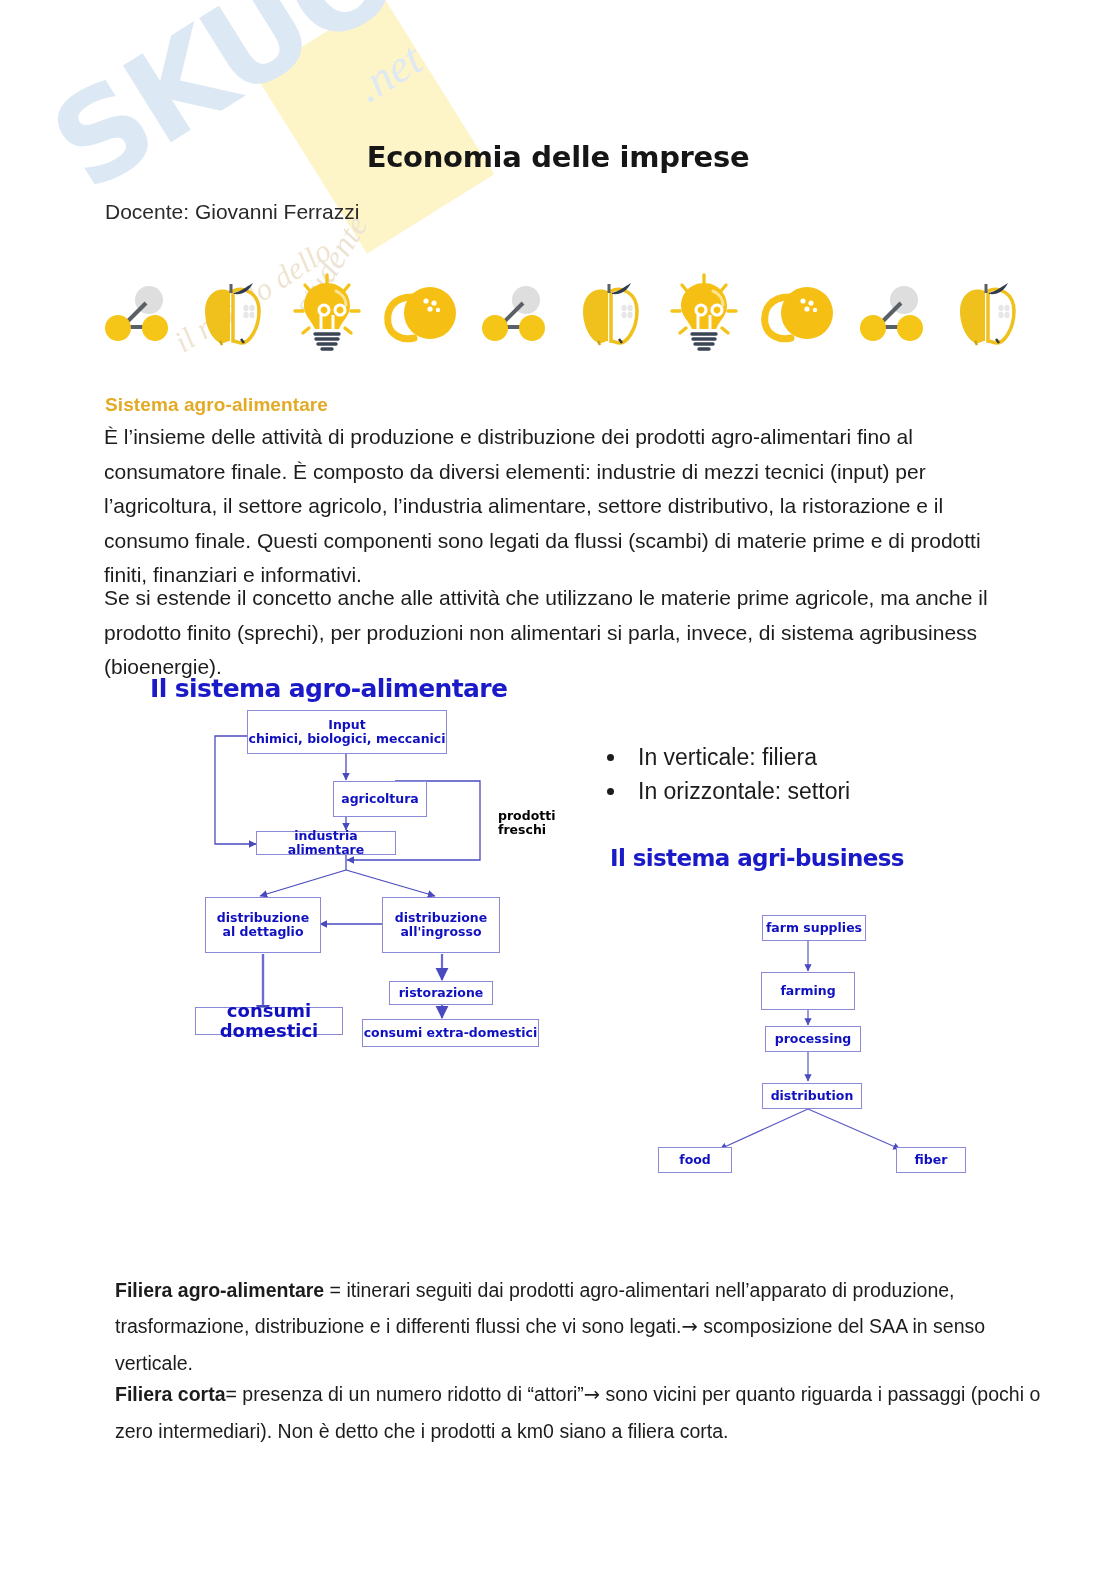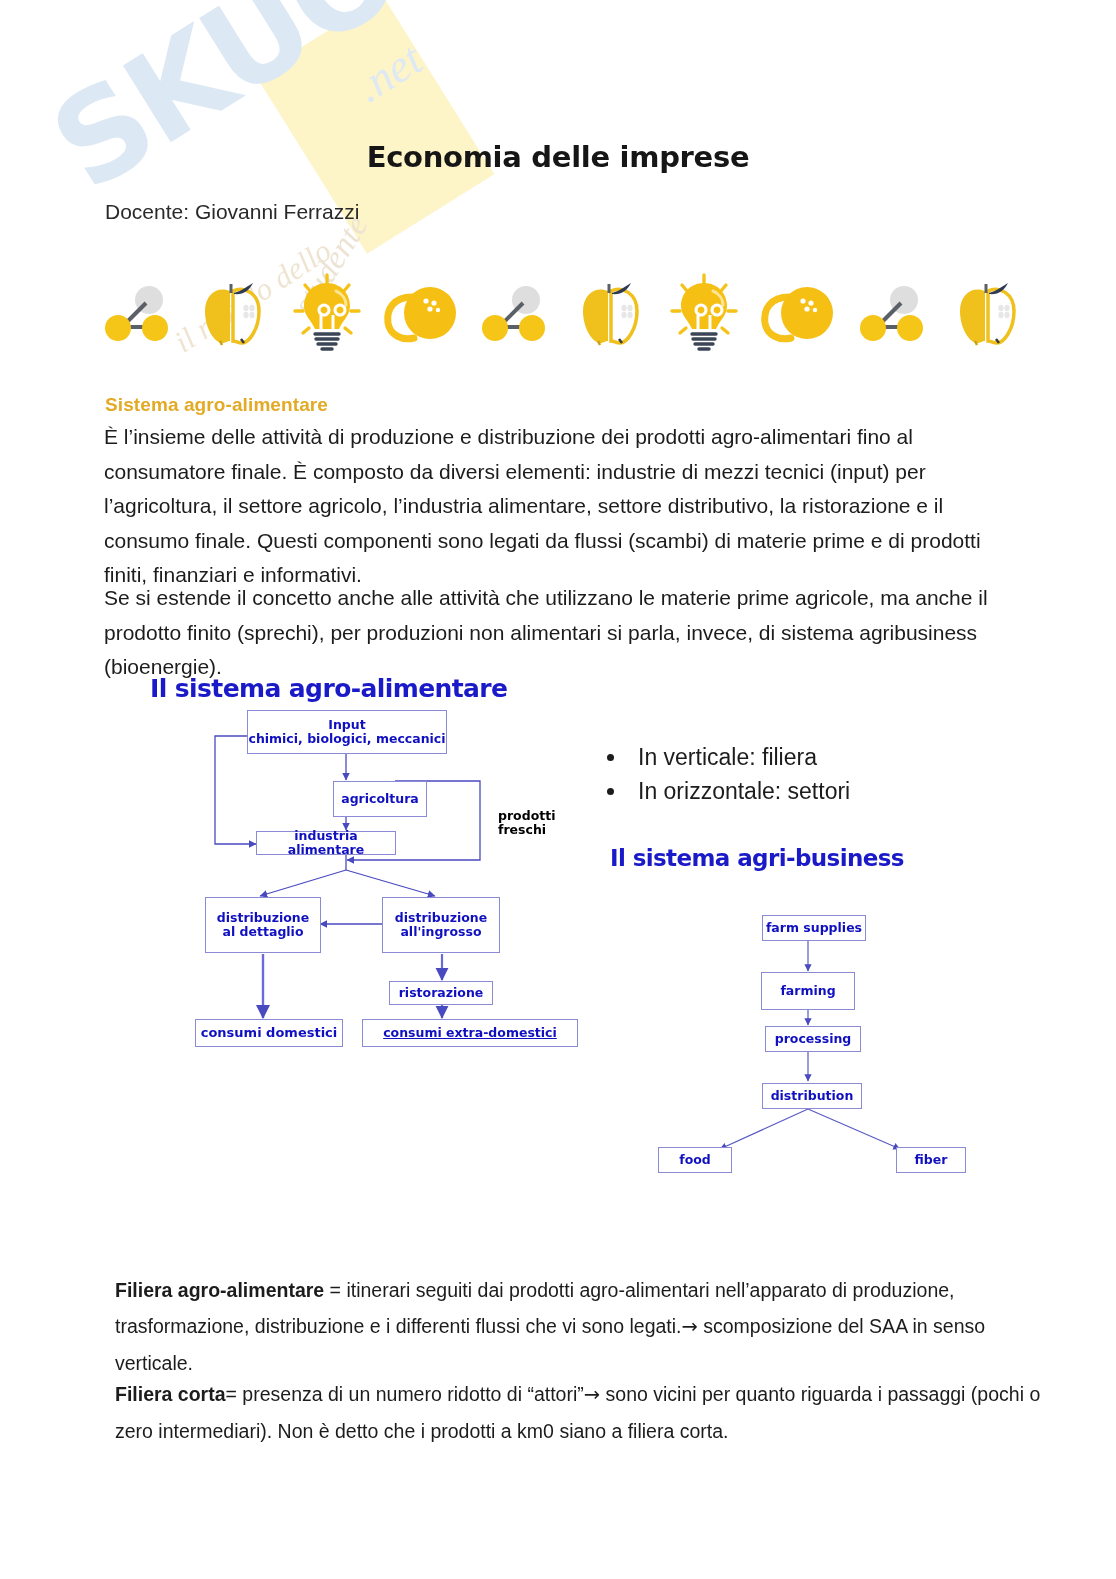--- a/index.html
+++ b/index.html
@@ -356,25 +356,25 @@
 
     <div class="dbox" style="left:232px;top:223px;width:118px;height:56px;font-size:12.5px;flex-direction:column;">
       <span>distribuzione</span>
       <span>all'ingrosso</span>
     </div>
 
     <div class="dbox" style="left:239px;top:307px;width:104px;height:24px;font-size:12.5px;">
         <span>ristorazione</span>
       </div>
 
-    <div class="dbox" style="left:45px;top:345px;width:148px;height:28px;font-size:13px;">
+    <div class="dbox" style="left:45px;top:333px;width:148px;height:28px;font-size:18px;">
         <span>consumi domestici</span>
       </div>
 
-    <div class="dbox" style="left:212px;top:345px;width:216px;height:28px;font-size:12.5px;text-decoration:underline;">
+    <div class="dbox" style="left:212px;top:345px;width:177px;height:28px;font-size:12.5px;">
         <span>consumi extra-domestici</span>
       </div>
 
     <div class="dlabel" style="left:348px;top:135px;font-size:12.5px;">
       <div>prodotti</div>
       <div>freschi</div>
     </div>
   </div>
 
   <div class="diagram diag" id="diag2">

